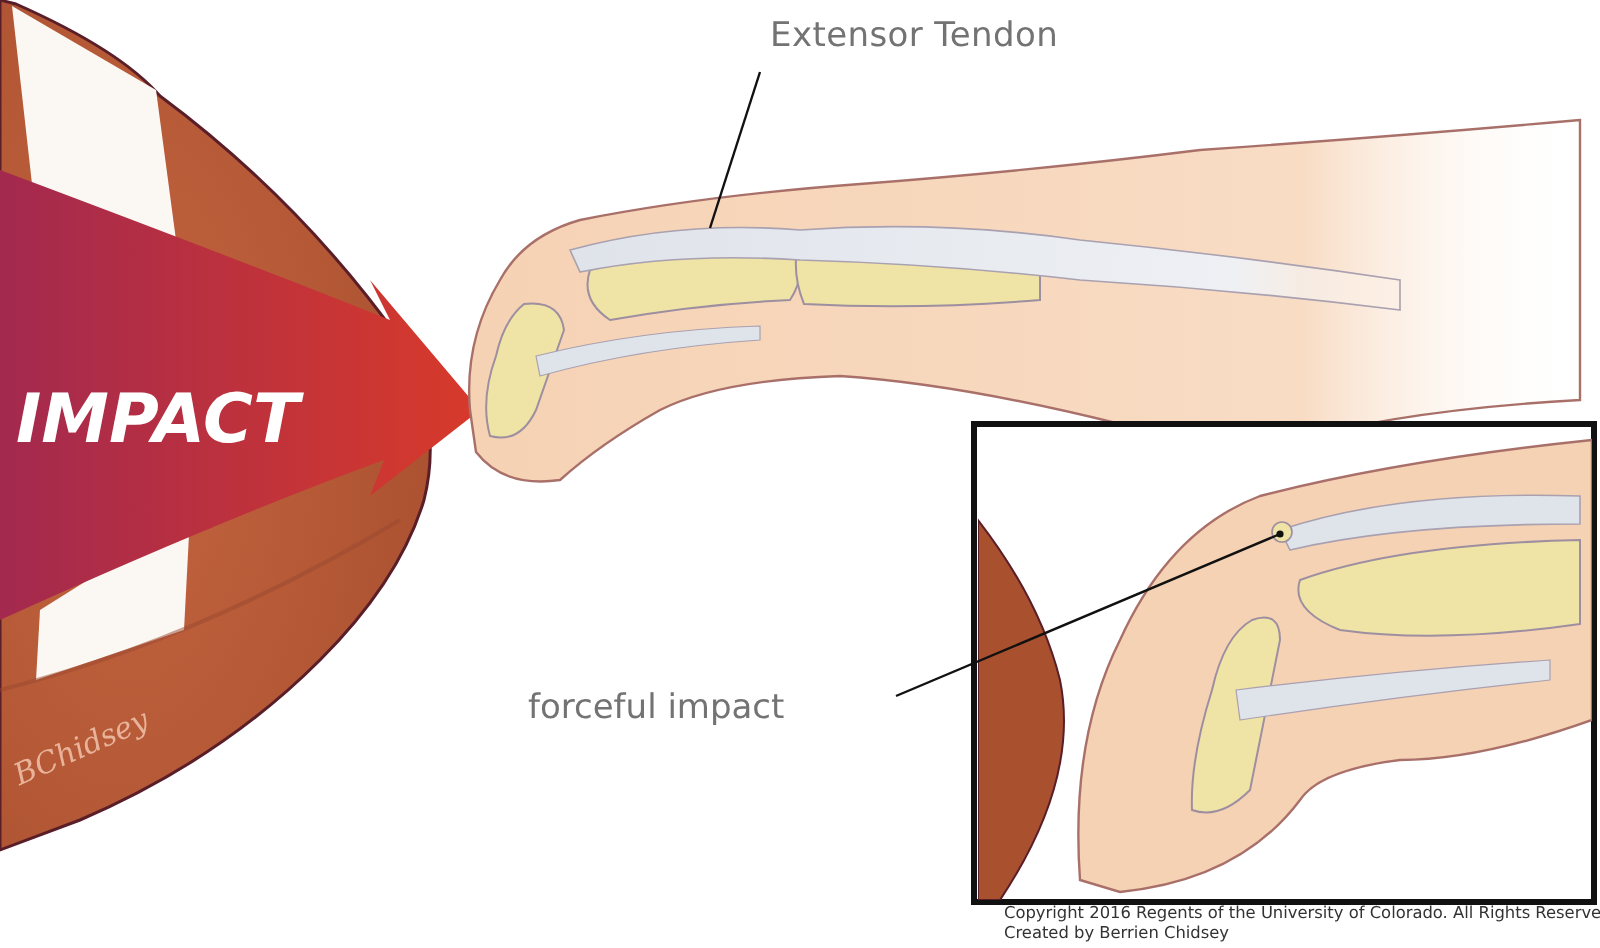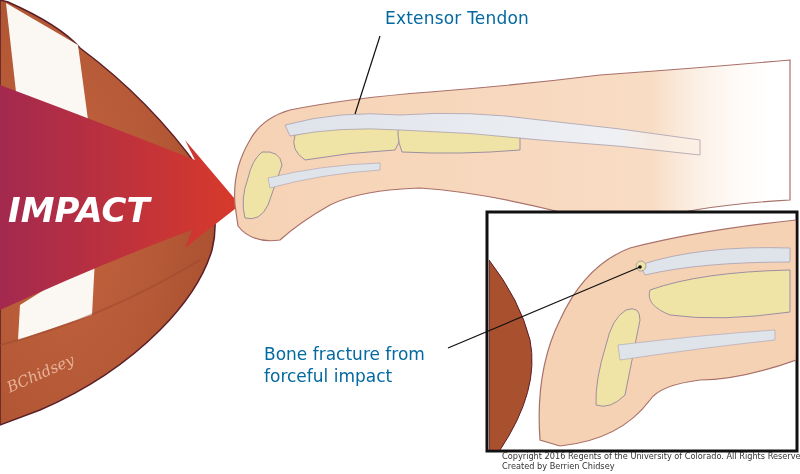--- a/index.html
+++ b/index.html
@@ -1,19 +1,19 @@
 <!DOCTYPE html>
 <html><head>
 <meta charset="utf-8">
 <style>
   html, body { margin: 0; padding: 0; background: #ffffff; }
   body { width: 800px; height: 474px; position: relative; overflow: hidden;
          font-family: "Liberation Sans", "DejaVu Sans", sans-serif; }
   .scene { position: absolute; left: 0; top: 0; width: 800px; height: 474px; }
-  .label { position: absolute; color: #0369a1; font-family: "DejaVu Sans", sans-serif; }
+  .label { position: absolute; color: #737373; font-family: "DejaVu Sans", sans-serif; }
   .label-tendon { left: 385px; top: 8px; font-size: 17px; letter-spacing: 0.2px; }
   .label-fracture { left: 264px; top: 343px; font-size: 17px; line-height: 22px; width: 200px; }
   .impact-text { position: absolute; left: 8px; top: 190px; font-size: 34px; font-weight: bold;
                  font-style: italic; color: #ffffff; letter-spacing: 0px; font-family: "DejaVu Sans", sans-serif; text-align: right; }
   .signature { position: absolute; left: 4px; top: 380px; font-size: 15px; color: #e8b39a;
                font-style: italic; transform: rotate(-24deg); transform-origin: left top;
                font-family: "DejaVu Serif", serif; }
   .copyright { position: absolute; left: 502px; top: 451px; font-size: 8.2px; line-height: 10px;
                color: #333333; font-family: "DejaVu Sans", sans-serif; white-space: nowrap; }
 </style>
@@ -88,20 +88,19 @@
       <circle cx="640" cy="267" r="1.8" fill="#111"></circle>
     </g>
   </g>
 
   <line x1="448" y1="348" x2="640" y2="267" stroke="#111" stroke-width="1.2"></line>
 </svg>
 
 <div class="impact-text">IMPACT</div>
 <div class="label label-tendon">Extensor Tendon</div>
 <div class="label label-fracture">
-  <div>Bone fracture from</div>
   <div>forceful impact</div>
 </div>
 <div class="signature">BChidsey</div>
 <div class="copyright">
   <div>Copyright 2016 Regents of the University of Colorado. All Rights Reserved.</div>
   <div>Created by Berrien Chidsey</div>
 </div>
 
 </body></html>

